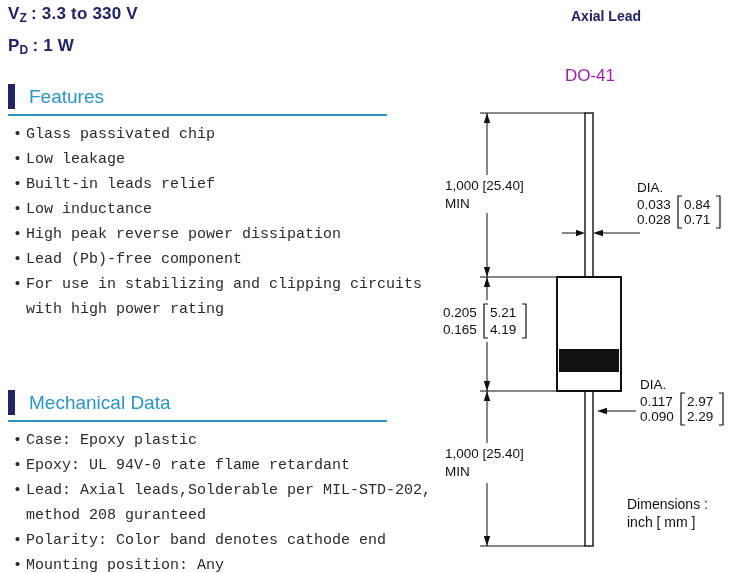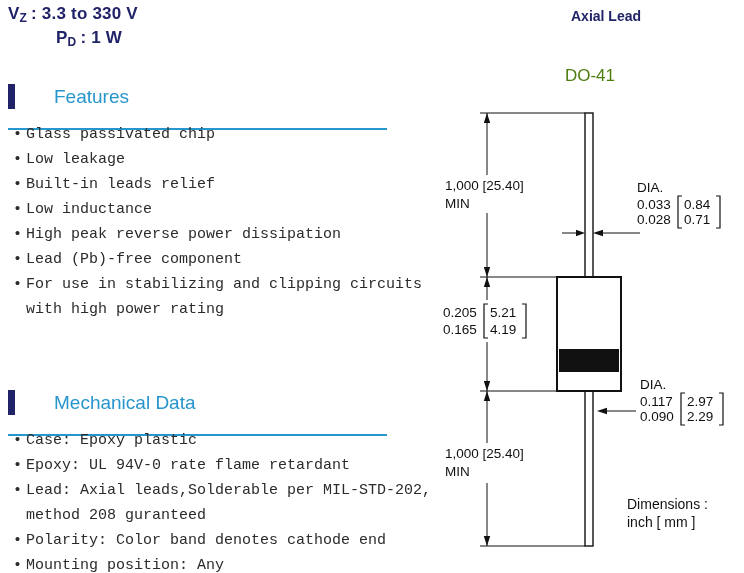--- a/index.html
+++ b/index.html
@@ -6,28 +6,28 @@
   .page {
     position:relative; width:744px; height:573px; background:#ffffff;
     font-family:"Liberation Sans", sans-serif; overflow:hidden;
   }
   
   .spec-line {
     position:absolute; left:8px; color:#212368; font-weight:bold;
     font-size:17px; letter-spacing:0.2px;
   }
   #spec-vz { top:4px; }
-  #spec-pd { top:28px;margin-left:48px; }
+  #spec-pd { top:36px; }
   .spec-sub { font-size:12px; vertical-align:-3px; }
   .spec-val { margin-left:4px; }
 
   
   .section-header {
     position:absolute; left:8px; width:379px; display:flex;
-    align-items:flex-start; border-bottom:2px solid #2796cc; padding-bottom:19px;gap:25px;
+    align-items:flex-start; border-bottom:2px solid #2796cc; padding-bottom:5px;
   }
   .section-bar { width:7px; height:25px; background:#212368; margin-right:14px; flex:0 0 auto; }
   .section-title { color:#2796cc; font-size:19px; line-height:25px; }
   #features-header { top:84px; }
   #mech-header { top:390px; }
 
   
   .bullet-list {
     position:absolute; left:12px; margin:0; padding:0; list-style:none;
     font-size:15px; color:#2b2b2b;font-family:Liberation Mono, monospace;
@@ -38,21 +38,21 @@
   .bullet-list li::before { content:"\2022"; position:absolute; left:1px; color:#2b2b2b; }
   .cont-line { line-height:25px; }
 
   
   .title-block {
     position:absolute; left:494px; top:5px; width:224px; text-align:center;
     color:#212368; font-size:14px; font-weight:bold; line-height:23px;
   }
   .package-label {
     position:absolute; left:478px; top:66px; width:224px; text-align:center;
-    color:#4d7c0f; font-size:17px;
+    color:#a21caf; font-size:17px;
   }
 
   
   svg.diagram { position:absolute; left:440px; top:95px; }
   svg.diagram text { font-family:"Liberation Sans", sans-serif; font-size:13.5px; fill:#111; }
   svg.diagram text.note-text { font-size:14px; }
   .dim-stroke { stroke:#111; stroke-width:1; fill:none; }
   .bracket { stroke:#111; stroke-width:1.2; fill:none; }
   .arrow { fill:#111; stroke:none; }
 </style>

